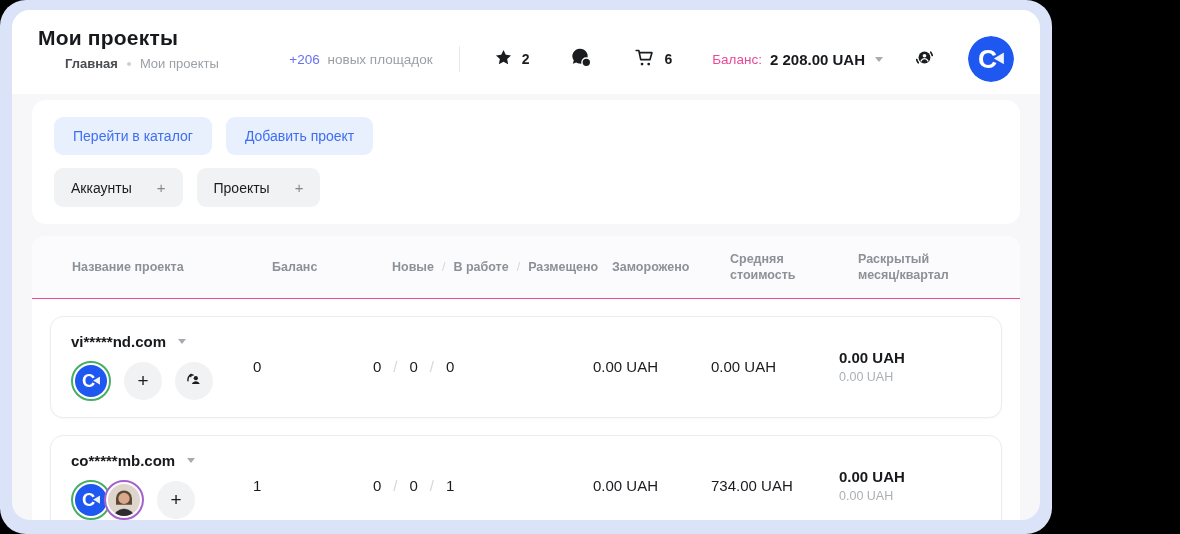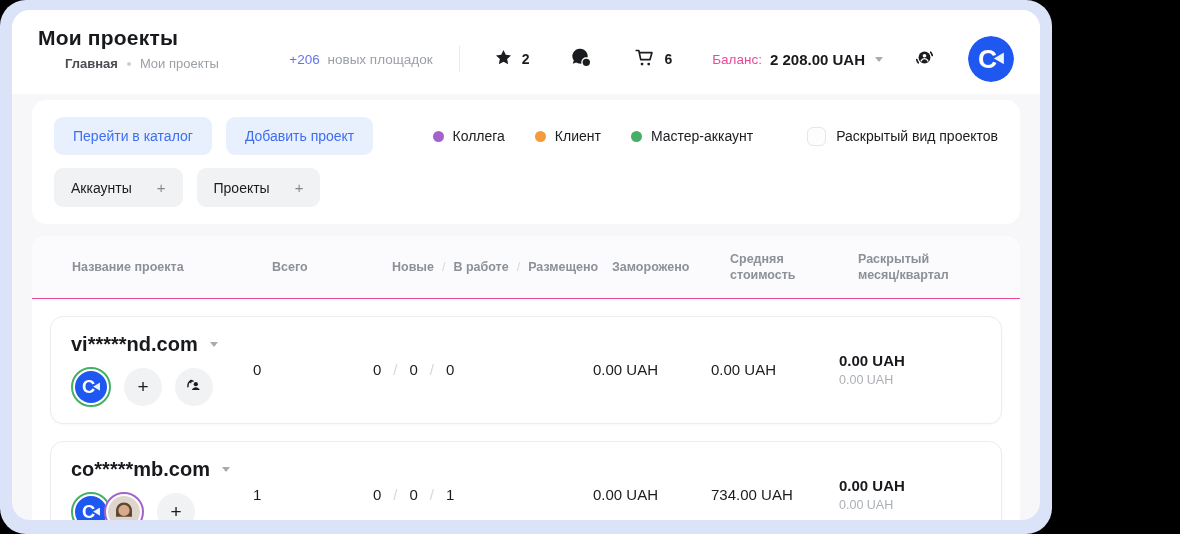--- a/index.html
+++ b/index.html
@@ -51,21 +51,21 @@
   .table-card { margin-top:12px; padding-bottom:4px; min-height:330px; }
   .grid { display:grid; grid-template-columns:minmax(0,1fr) 120px 220px 118px 128px 142px; align-items:center; }
   .thead { padding:15px 20px 14px 40px; background:#fbfbfd; border-radius:14px 14px 0 0; border-bottom:1px solid #ec4899; }
   .th { font-size:12.5px; font-weight:700; color:#8c9198; line-height:1.3; }
   .th-multi { display:flex; gap:8px; white-space:nowrap; }
   .sep { color:#d5d7da; font-weight:400; }
   .tbody { padding:17px 0 30px; }
   .row-card { border:1px solid #ececef; border-radius:13px; margin:0 18px 17px; padding:16px 20px; background:#fff; box-shadow:0 1px 2px rgba(20,30,60,.03); }
   .name-cell {}
   .proj-name { display:flex; align-items:center; gap:10px; cursor:pointer; }
-  .proj-name span { font-size:20px; font-weight:700; color:#17191c; }
+  .proj-name span { font-size:15px; font-weight:700; color:#17191c; }
   .avatars { display:flex; align-items:center; margin-top:11px; }
   .ring { width:40px; height:40px; border-radius:50%; border:2px solid; background:#fff; padding:2px; }
   .ring svg { display:block; width:32px; height:32px; }
   .ring.overlap { margin-left:-7px; position:relative; }
   .circle-btn { width:38px; height:38px; border-radius:50%; background:#f1f2f4; border:none; display:flex; align-items:center; justify-content:center; margin-left:13px; cursor:pointer; font-family:inherit; }
   .circle-btn .plus-g { font-size:19px; font-weight:400; color:#1a1c1f; line-height:1; }
   .val { font-size:15px; color:#1a1c1f; }
   .triple { display:flex; gap:12px; font-size:15px; }
   .spent-main { font-size:15px; font-weight:700; color:#17191c; }
   .spent-sub { font-size:12.5px; color:#abb0b6; margin-top:4px; }
@@ -151,55 +151,37 @@
     </header>
 
     <div class="content">
 
       <section class="card toolbar-card">
         <div class="toolbar-row1">
           <div class="btn-group">
             <button class="btn-blue">Перейти в каталог</button>
             <button class="btn-blue">Добавить проект</button>
           </div>
-          <div class="legend">
-            <div class="legend-item">
-              <span class="legend-dot" style="background: rgb(165, 98, 204);"></span>
-              <span>Коллега</span>
-            </div>
-            <div class="legend-item">
-              <span class="legend-dot" style="background: rgb(245, 155, 58);"></span>
-              <span>Клиент</span>
-            </div>
-            <div class="legend-item">
-              <span class="legend-dot" style="background: rgb(71, 174, 102);"></span>
-              <span>Мастер-аккаунт</span>
-            </div>
-            <div class="expand-toggle">
-              <span class="checkbox"></span>
-              <span>Раскрытый вид проектов</span>
-            </div>
-          </div>
         </div>
         <div class="toolbar-row2">
           <button class="chip">
             <span>Аккаунты</span>
             <span class="plus">+</span>
           </button>
           <button class="chip">
             <span>Проекты</span>
             <span class="plus">+</span>
           </button>
         </div>
       </section>
 
       <section class="card table-card">
         <div class="thead grid">
           <div class="th">Название проекта</div>
-          <div class="th">Всего</div>
+          <div class="th">Баланс</div>
           <div class="th th-multi">
             <span>Новые</span>
             <span class="sep">/</span>
             <span>В работе</span>
             <span class="sep">/</span>
             <span>Размещено</span>
           </div>
           <div class="th">Заморожено</div>
           <div class="th">
             <div>Средняя</div>

